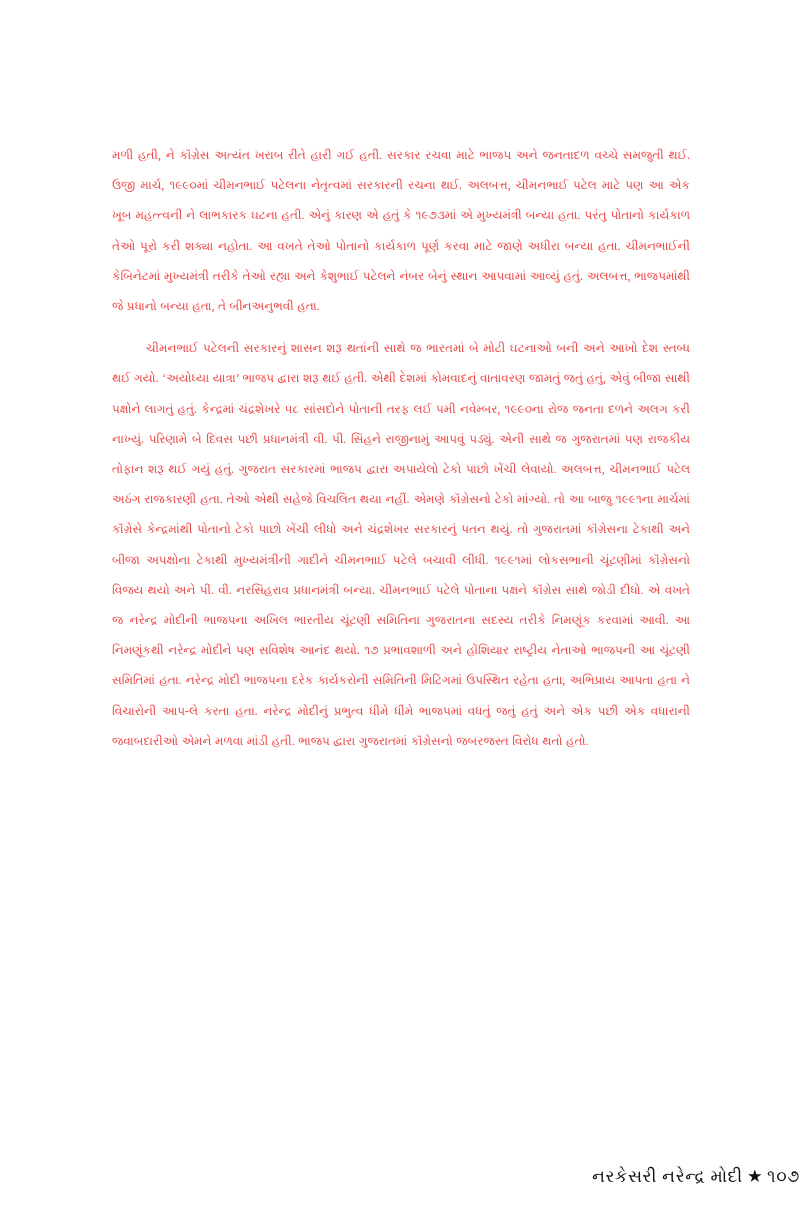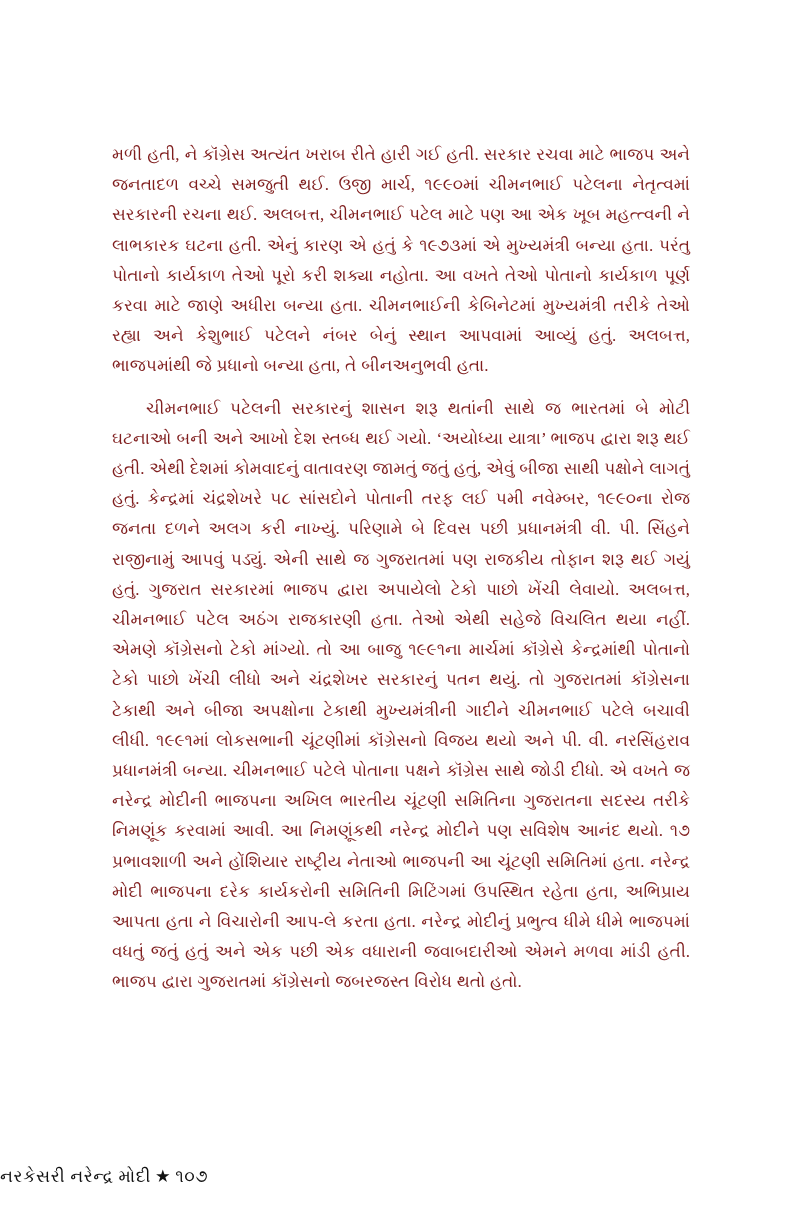--- a/index.html
+++ b/index.html
@@ -27,37 +27,37 @@
     position: absolute;
     left: 112px;
     top: 140px;
     width: 578px;
   }
   .para {
     margin: 0;
     padding: 0;
     text-align: justify;
     text-justify: inter-word;
-    font-size: 17px;
+    font-size: 12px;
     line-height: 30.2px;
-    color: #7f1d1d;
+    color: #ef4444;
     word-spacing: 0.5px;
   }
   .para + .para {
     margin-top: 12px;
   }
   .para.indent {
     text-indent: 34px;
   }
   .footer {
     position: absolute;
     left: 0;
     top: 1164px;
     width: 800px;
-    text-align: left;
+    text-align: right;
     font-size: 17.4px;
     line-height: 24px;
     color: #111111;
     letter-spacing: 0.6px;
   }
   .footer .star {
     margin: 0 4px;
   }
 </style>
 </head>

